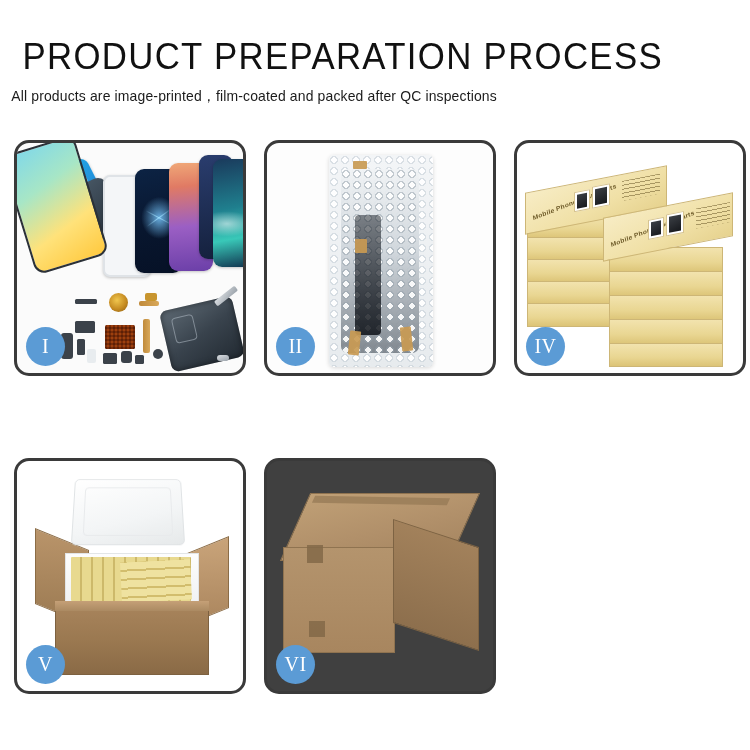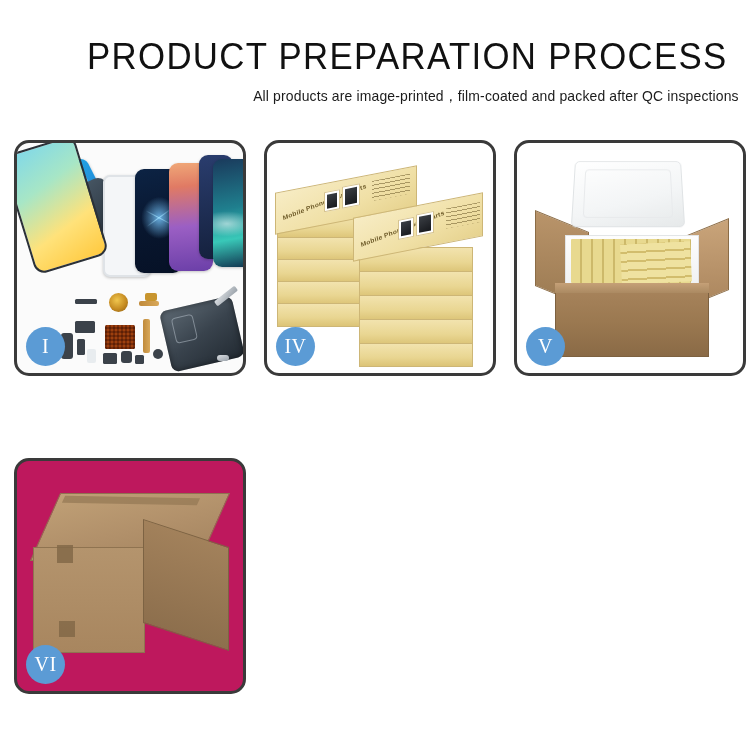--- a/index.html
+++ b/index.html
@@ -22,21 +22,21 @@
     background: #ffffff;
     box-sizing: border-box;
   }
 
   
   .header {
     position: absolute;
     left: 0;
     top: 38px;
     width: 750px;
-    text-align: right;
+    text-align: left;
   }
   .title {
     font-family: "Liberation Sans Narrow", "Liberation Sans", sans-serif;
     font-size: 37px;
     font-weight: 400;
     letter-spacing: 1.4px;
     color: #111111;
     line-height: 1.05;
     transform: scaleX(0.94);
     transform-origin: center;
@@ -358,21 +358,21 @@
       repeating-linear-gradient(90deg,#e8d98f 0 9px,#cdb96a 9px 11px);
     border-radius: 1px;
   }
   .v-items2 {
     position: absolute; left: 104px; top: 100px; width: 70px; height: 40px;
     background: repeating-linear-gradient(180deg,#efe2a0 0 7px,#d2bd6d 7px 9px);
     transform: rotate(-3deg);
   }
 
   
-  .p6 { background: #be185d; }
+  .p6 { background: #404040; }
   .c-top {
     position: absolute; left: 28px; top: 32px; width: 168px; height: 66px;
     background: linear-gradient(165deg,#c0a076 0%,#b1906a 55%,#a4845f 100%);
     transform: skewX(-24deg);
     border: 1px solid #8f7350;
   }
   .c-front {
     position: absolute; left: 16px; top: 86px; width: 110px; height: 104px;
     background: linear-gradient(180deg,#b4946d,#a8865f);
     border: 1px solid #8f7350;
@@ -430,20 +430,33 @@
         <div class="part" style="left:86px;top:210px;width:14px;height:11px;"></div>
         <div class="part" style="left:104px;top:208px;width:11px;height:12px;border-radius:3px;"></div>
         <div class="part" style="left:118px;top:212px;width:9px;height:9px;"></div>
         <div class="part" style="left:136px;top:206px;width:10px;height:10px;border-radius:50%;"></div>
         <div class="part silver" style="left:196px;top:150px;width:26px;height:6px;transform:rotate(-38deg);"></div>
         <div class="part silver" style="left:200px;top:212px;width:12px;height:6px;border-radius:3px;"></div>
       </div>
       <div class="badge">I</div>
     </div>
 
+    <div class="panel p2">
+      <div class="panel-scene">
+        <div class="bubble-bag">
+          <div class="bag-inner"></div>
+          <div class="bag-screen"></div>
+          <div class="tape" style="left:24px;top:6px;width:14px;height:8px;"></div>
+          <div class="tape" style="left:26px;top:84px;width:12px;height:14px;"></div>
+          <div class="tape" style="left:20px;top:176px;width:11px;height:24px;transform:rotate(6deg);"></div>
+          <div class="tape" style="left:72px;top:172px;width:11px;height:24px;transform:rotate(-6deg);"></div>
+        </div>
+      </div>
+      <div class="badge">II</div>
+    </div>
 
 
     <div class="panel p4">
       <div class="panel-scene stack">
 
         <div class="kbox" style="left:10px;top:72px;width:96px;height:22px;"></div>
         <div class="kbox" style="left:10px;top:94px;width:96px;height:22px;"></div>
         <div class="kbox" style="left:10px;top:116px;width:96px;height:22px;"></div>
         <div class="kbox" style="left:10px;top:138px;width:96px;height:22px;"></div>
         <div class="kbox" style="left:10px;top:160px;width:96px;height:22px;"></div>

